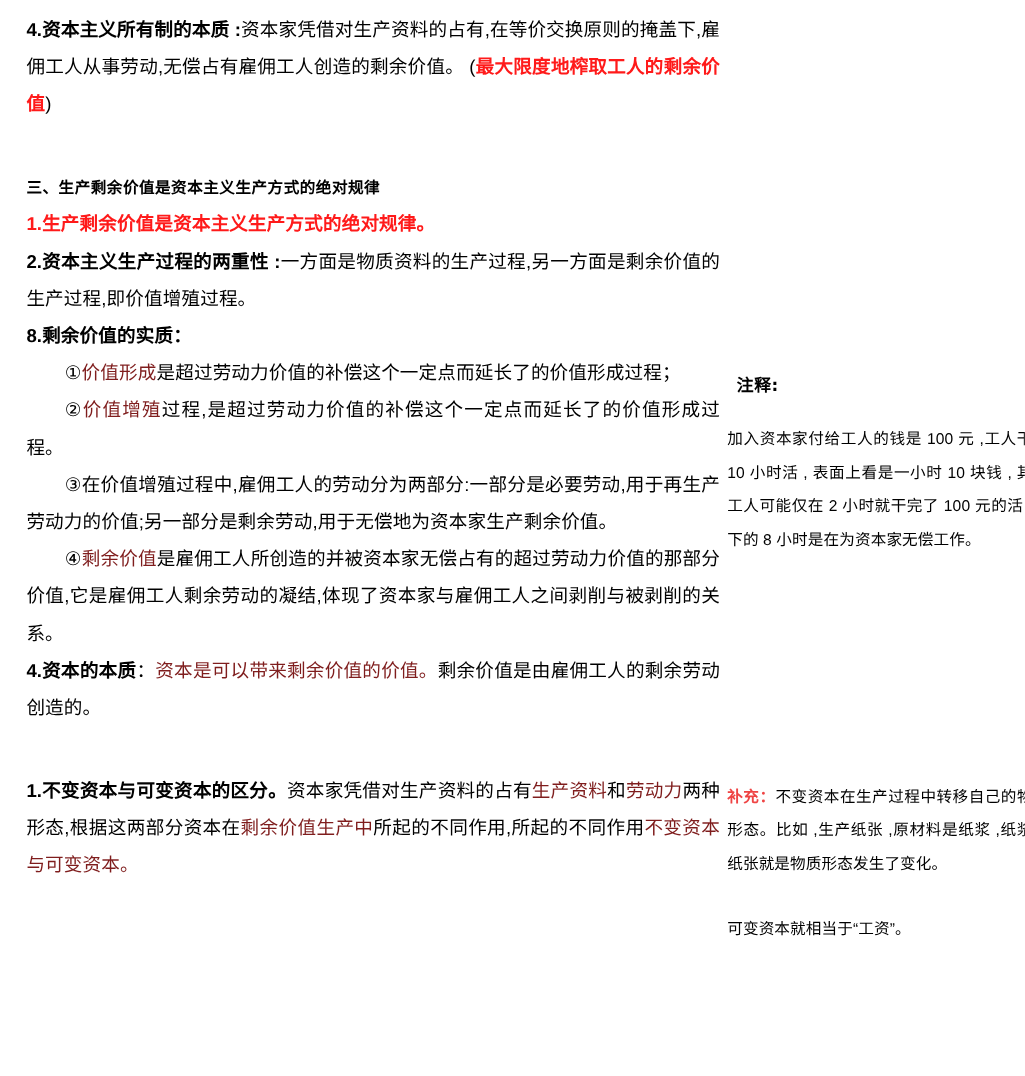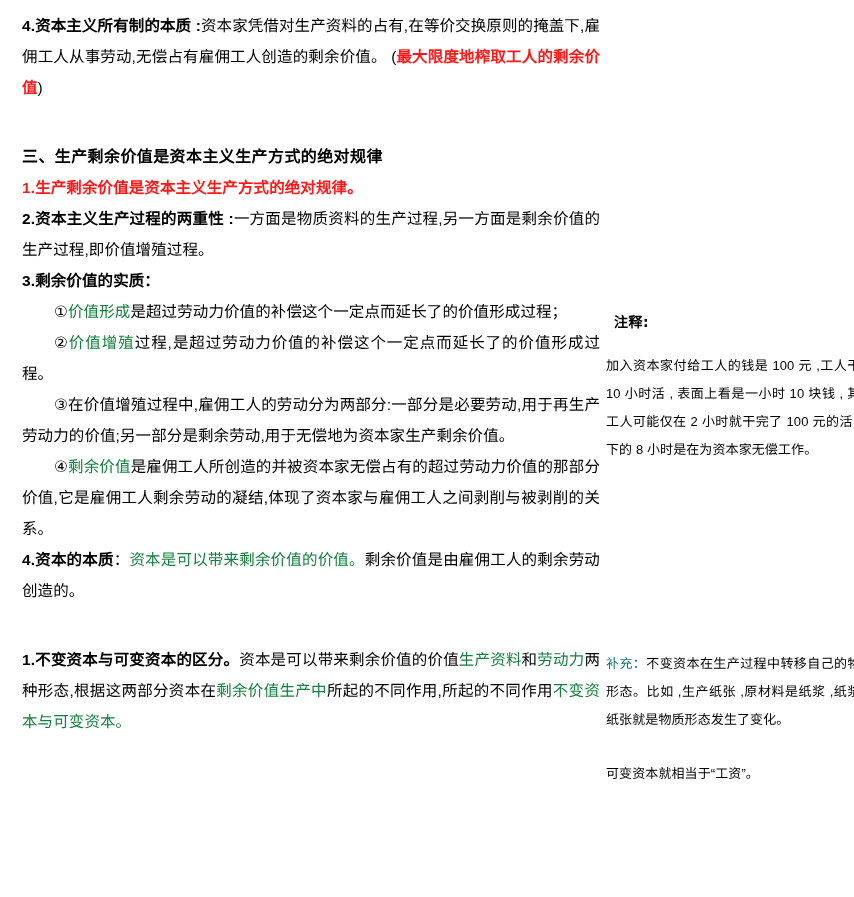--- a/index.html
+++ b/index.html
@@ -39,32 +39,32 @@
     text-justify: inter-ideograph;
     margin: 0;
     letter-spacing: 0.1px;
   }
 
   .para.indent {
     text-indent: 32px;
   }
 
   .heading {
-    font-size: 16px;
+    font-size: 13px;
     line-height: 31px;
     font-weight: bold;
     margin: 0;
     letter-spacing: 0.4px;
   }
 
   .spacer-lg { height: 38px; }
 
   
   .b    { font-weight: bold; }
-  .red  { color: #15803d; }
+  .red  { color: #7f1d1d; }
   .redb { color: #ff1a1a; font-weight: bold; }
 
   
   .note-col {
     position: absolute;
     left: 606px;
     width: 268px;
   }
   .note-col.note-1 { top: 310px; }
   .note-col.note-2 { top: 650px; }
@@ -83,22 +83,22 @@
     line-height: 28px;
     margin: 0;
     text-align: justify;
     text-justify: inter-ideograph;
     letter-spacing: 0.1px;
   }
 
   .note-body + .note-body { margin-top: 26px; }
 
   .note-lead {
-    color: #0f766e;
-    font-weight: normal;
+    color: #ef4444;
+    font-weight: bold;
   }
 </style>
 </head>
 <body>
 
 <div class="page">
 
   <div class="main-col">
 
     <p class="para">
@@ -111,21 +111,21 @@
 
     <p class="para">
       <span class="redb">1.生产剩余价值是资本主义生产方式的绝对规律。</span>
     </p>
 
     <p class="para">
       <span class="b">2.资本主义生产过程的两重性 :</span><span>一方面是物质资料的生产过程,另一方面是剩余价值的生产过程,即价值增殖过程。</span>
     </p>
 
     <p class="para">
-      <span class="b">3.剩余价值的实质：</span>
+      <span class="b">8.剩余价值的实质：</span>
     </p>
 
     <p class="para indent">
       <span>①</span><span class="red">价值形成</span><span>是超过劳动力价值的补偿这个一定点而延长了的价值形成过程；</span>
     </p>
 
     <p class="para indent">
       <span>②</span><span class="red">价值增殖</span><span>过程,是超过劳动力价值的补偿这个一定点而延长了的价值形成过程。</span>
     </p>
 
@@ -138,21 +138,21 @@
     </p>
 
     <p class="para">
       <span class="b">4.资本的本质</span><span>：</span><span class="red">资本是可以带来剩余价值的价值。</span><span>剩余价值是由雇佣工人的剩余劳动创造的。</span>
     </p>
 
     <div class="spacer-lg"></div>
 
 
     <p class="para">
-      <span class="b">1.不变资本与可变资本的区分。</span><span>资本是可以带来剩余价值的价值</span><span class="red">生产资料</span><span>和</span><span class="red">劳动力</span><span>两种形态,根据这两部分资本在</span><span class="red">剩余价值生产中</span><span>所起的不同作用,所起的不同作用</span><span class="red">不变资本与可变资本。</span>
+      <span class="b">1.不变资本与可变资本的区分。</span><span>资本家凭借对生产资料的占有</span><span class="red">生产资料</span><span>和</span><span class="red">劳动力</span><span>两种形态,根据这两部分资本在</span><span class="red">剩余价值生产中</span><span>所起的不同作用,所起的不同作用</span><span class="red">不变资本与可变资本。</span>
     </p>
 
   </div>
 
   <div class="note-col note-1">
     <p class="note-title">注释:</p>
     <p class="note-body">
       <span>加入资本家付给工人的钱是 100 元 ,工人干了10 小时活 , 表面上看是一小时 10 块钱 , 其实工人可能仅在 2 小时就干完了 100 元的活 ,剩下的 8 小时是在为资本家无偿工作。</span>
     </p>
   </div>

